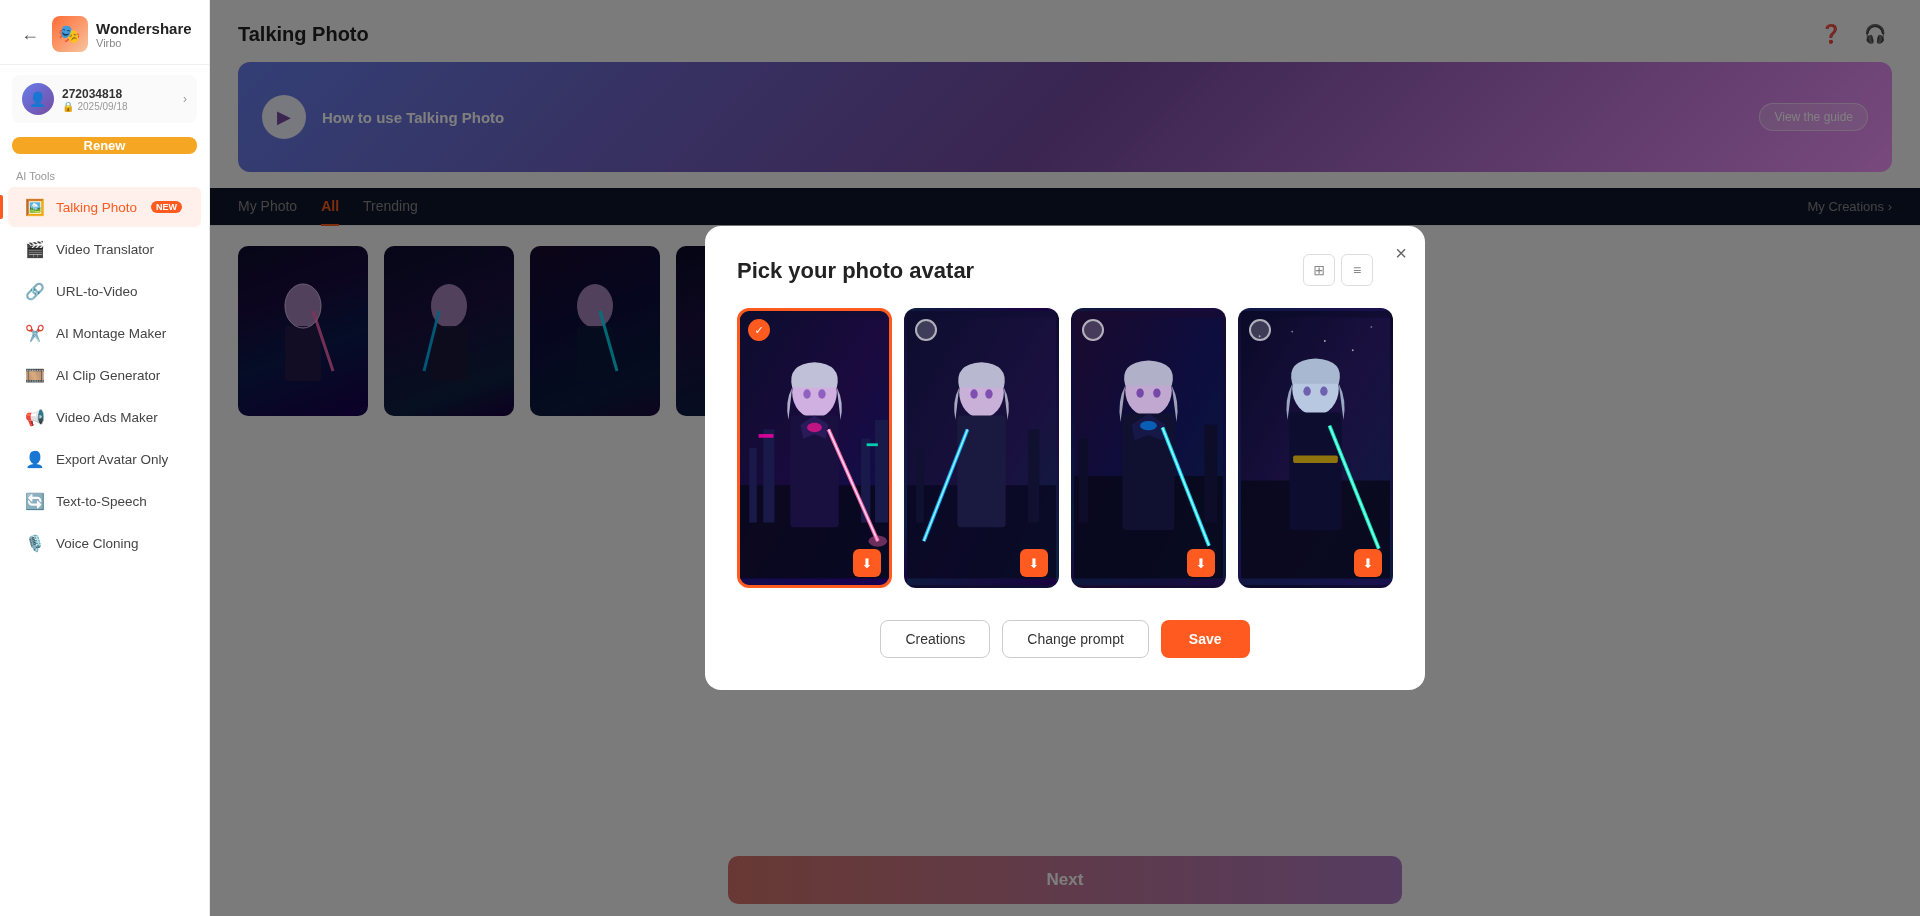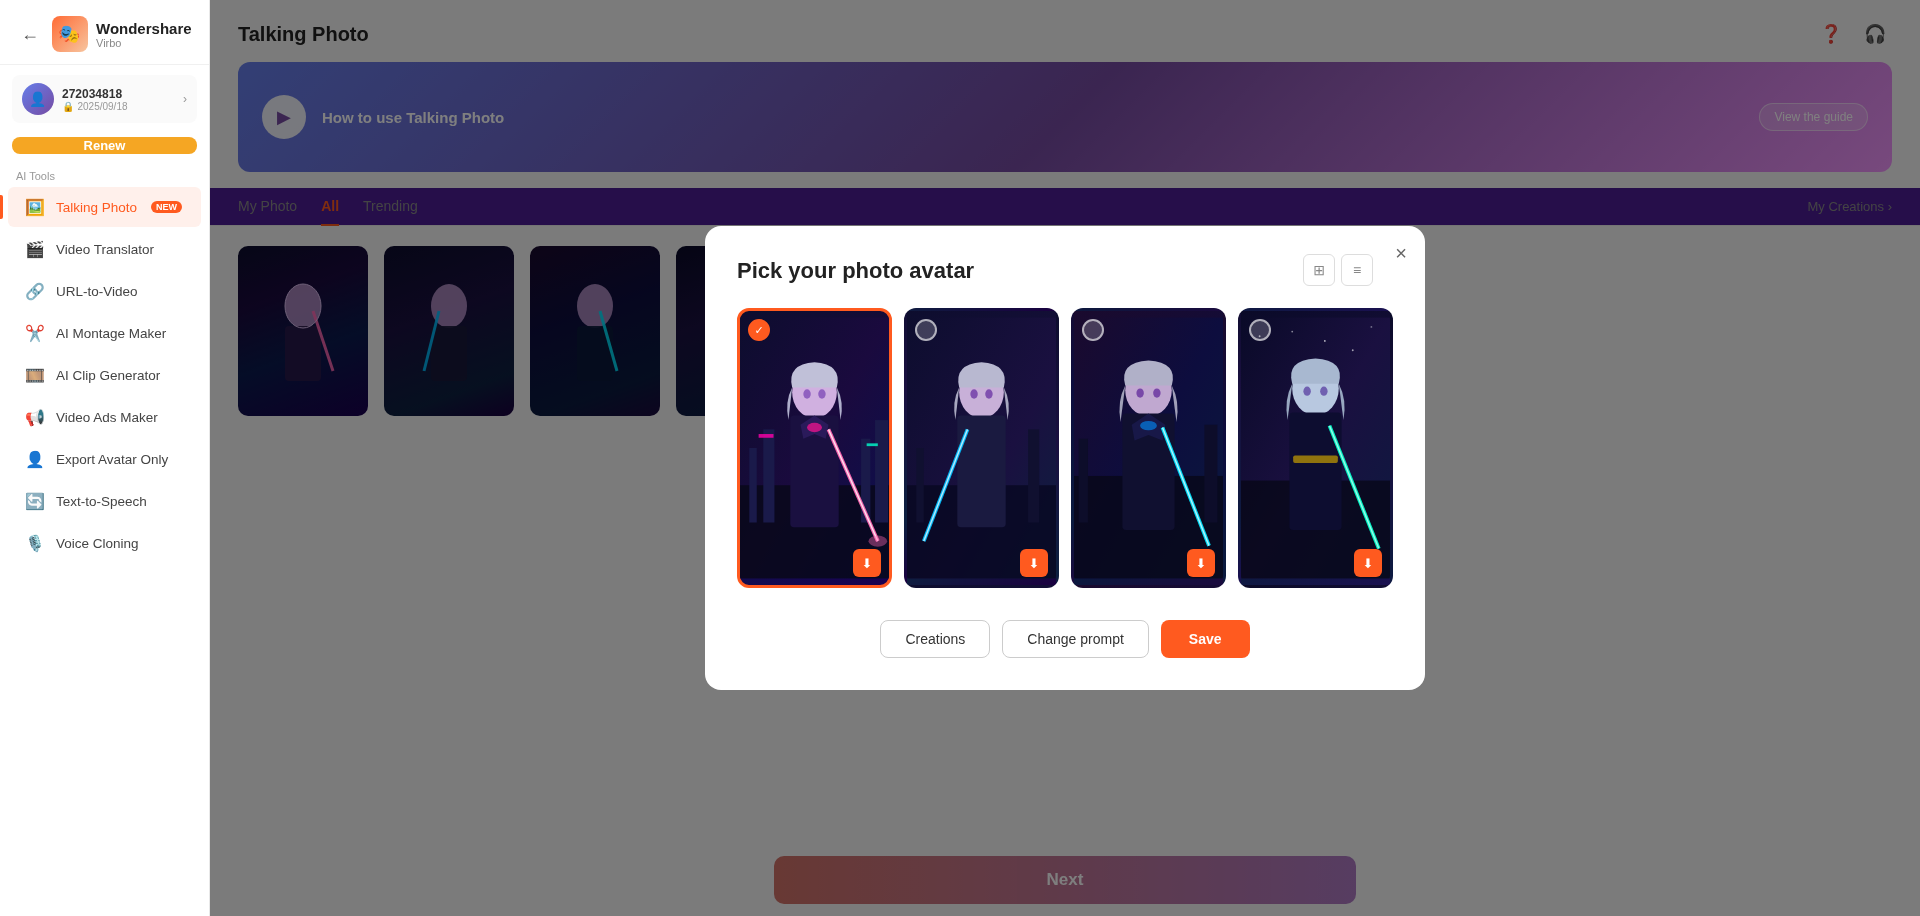--- a/index.html
+++ b/index.html
@@ -181,21 +181,21 @@
       font-size: 12px;
       cursor: pointer;
     }
 
     
     .tab-bar {
       display: flex;
       align-items: center;
       padding: 0 28px;
       border-bottom: 1px solid #e8e8e8;
-      background: #4c1d95;
+      background: #0f172a;
       gap: 24px;
     }
     .tab-item {
       padding: 10px 0;
       font-size: 14px;
       color: #888;
       cursor: pointer;
       border-bottom: 2px solid transparent;
       margin-bottom: -1px;
     }
@@ -255,21 +255,21 @@
     }
     .next-btn {
       background: linear-gradient(90deg, #c0392b, #8e44ad);
       color: white;
       border: none;
       border-radius: 10px;
       padding: 14px 60px;
       font-size: 17px;
       font-weight: 600;
       cursor: pointer;
-      width: 582px;
+      width: 674px;
       opacity: 0.7;
     }
 
     
     .overlay {
       position: absolute;
       inset: 0;
       background: rgba(0,0,0,0.5);
       display: flex;
       align-items: center;

